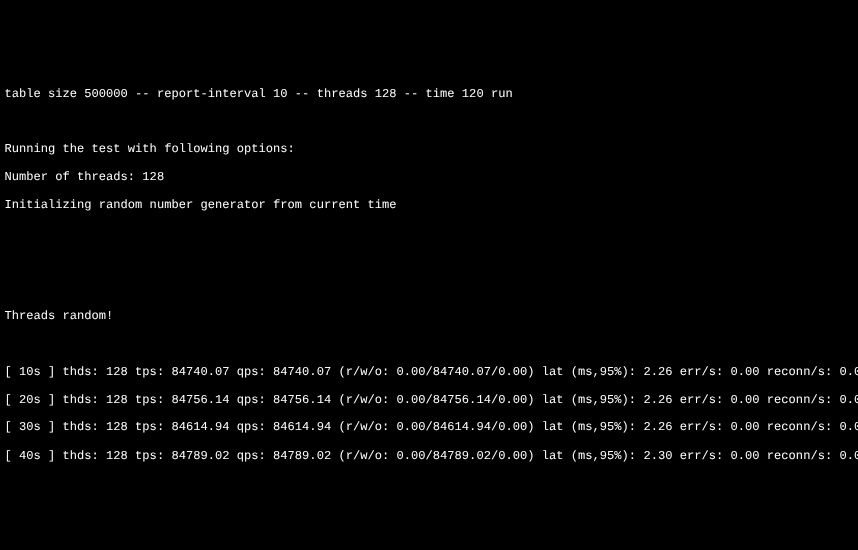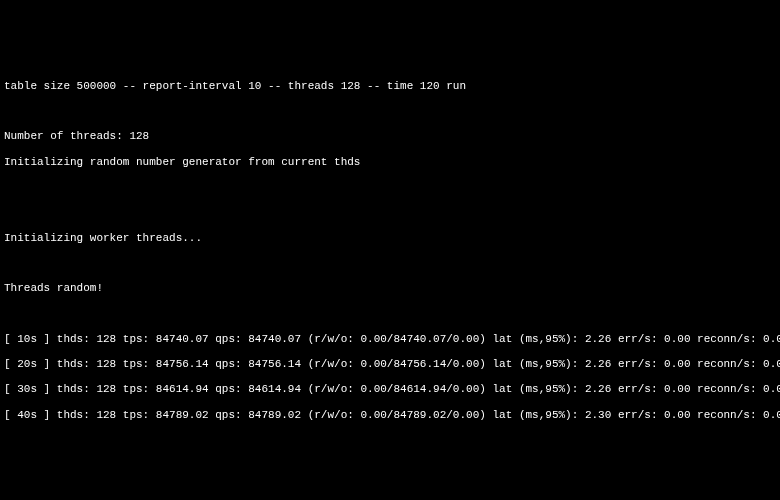--- a/index.html
+++ b/index.html
@@ -22,29 +22,29 @@
 </head>
 <body>
 
 
 
 <div class="terminal">
 <span>table size 500000 -- report-interval 10 -- threads 128 -- time 120 run
 </span>
 <span>
 </span>
+<span>Running the test with following options:
+</span>
 <span>Number of threads: 128
 </span>
-<span>Initializing random number generator from current thds
+<span>Initializing random number generator from current time
 </span>
 <span>
 </span>
 <span>
-</span>
-<span>Initializing worker threads...
 </span>
 <span>
 </span>
 <span>Threads random!
 </span>
 <span>
 </span>
 <span>[ 10s ] thds: 128 tps: 84740.07 qps: 84740.07 (r/w/o: 0.00/84740.07/0.00) lat (ms,95%): 2.26 err/s: 0.00 reconn/s: 0.00
 </span>
 <span>[ 20s ] thds: 128 tps: 84756.14 qps: 84756.14 (r/w/o: 0.00/84756.14/0.00) lat (ms,95%): 2.26 err/s: 0.00 reconn/s: 0.00

